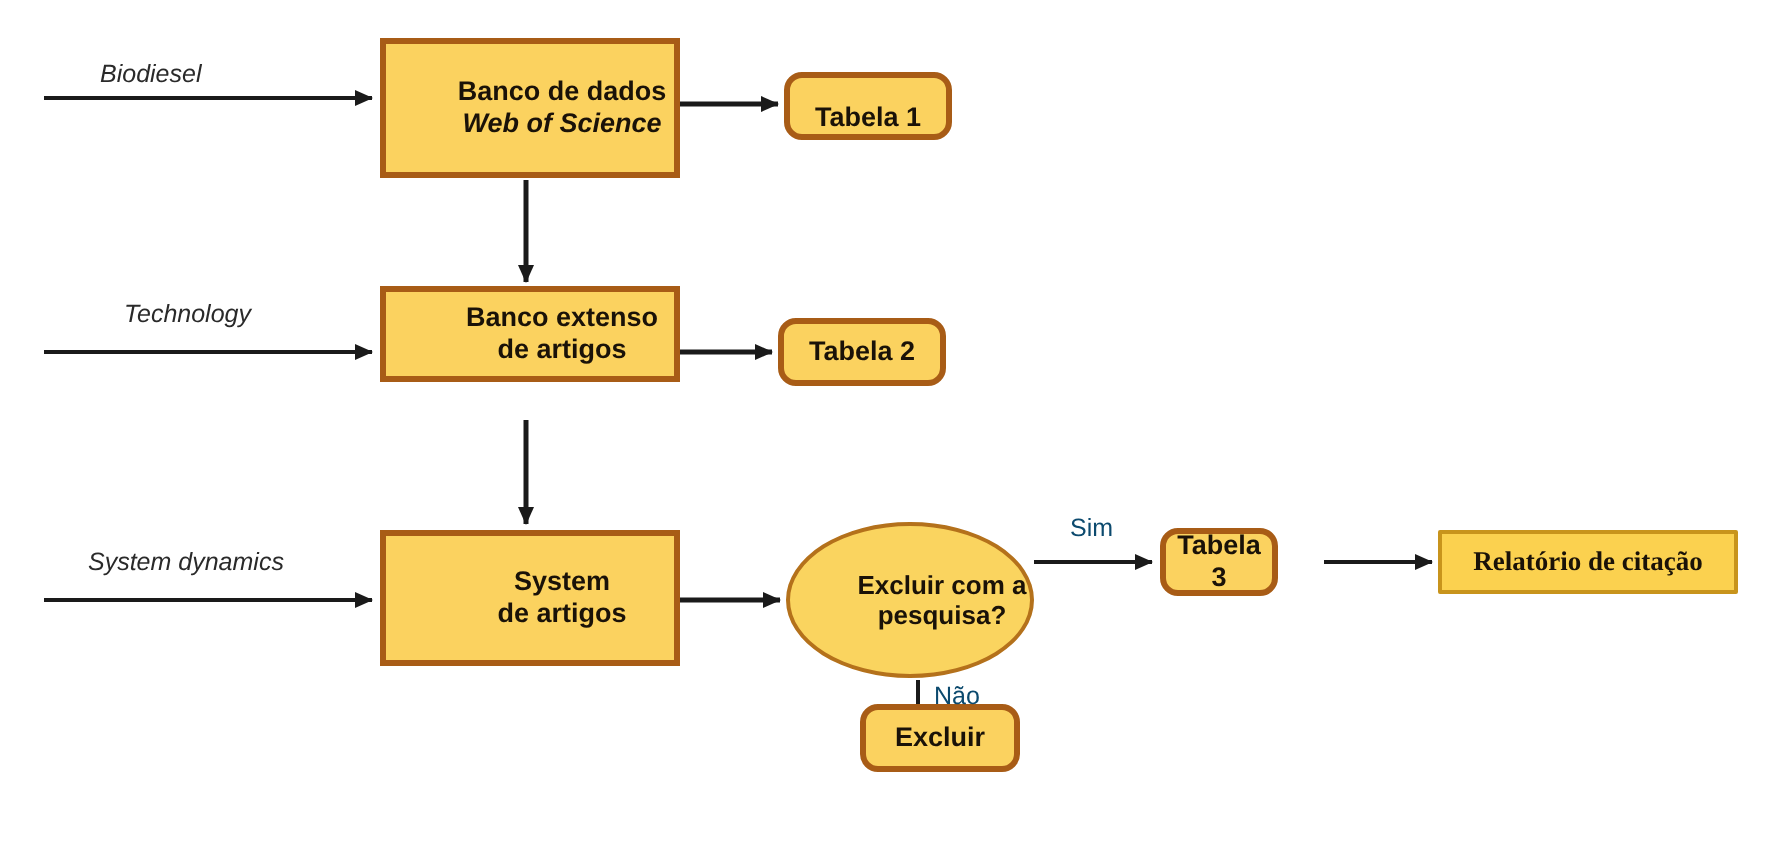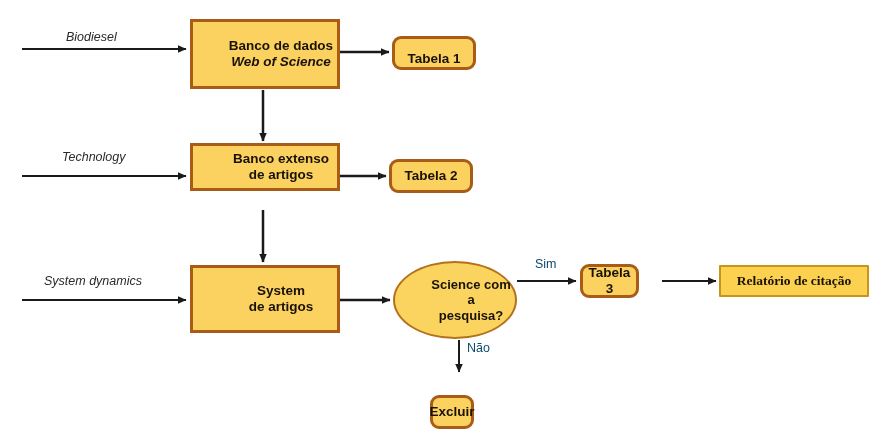--- a/index.html
+++ b/index.html
@@ -112,21 +112,21 @@
 
     <line x1="340" y1="300" x2="390" y2="300" stroke="#1a1a1a" stroke-width="2.5" marker-end="url(#arrowhead)"></line>
 
     <line x1="517" y1="281" x2="576" y2="281" stroke="#1a1a1a" stroke-width="2" marker-end="url(#arrowhead)"></line>
 
     <line x1="662" y1="281" x2="716" y2="281" stroke="#1a1a1a" stroke-width="2" marker-end="url(#arrowhead)"></line>
 
     <line x1="459" y1="340" x2="459" y2="372" stroke="#1a1a1a" stroke-width="2" marker-end="url(#arrowhead)"></line>
   </svg>
 
-  <div class="edge-label" style="left:66px; top:30px;text-align:center;">Biodiesel</div>
+  <div class="edge-label" style="left:50px; top:30px;text-align:center;">Biodiesel</div>
 
   <div class="edge-label" style="left:62px; top:150px;">Technology</div>
 
   <div class="edge-label" style="left:44px; top:274px;">System dynamics</div>
 
   <div class="edge-label edge-label-plain" style="left:535px; top:257px;">Sim</div>
 
   <div class="edge-label edge-label-plain" style="left:467px; top:341px;">Não</div>
 
   <div class="node node-process" style="left:190px; top:19px; width:150px; height:70px;">
@@ -153,30 +153,30 @@
 
   <div class="node node-process" style="left:190px; top:265px; width:150px; height:68px;">
     <div>
       <span class="node-text">System</span>
       <span class="node-text">de artigos</span>
     </div>
   </div>
 
   <div class="node node-decision" style="left:393px; top:261px; width:124px; height:78px;">
     <div>
-      <span class="node-text">Science com a</span>
+      <span class="node-text">Excluir com a</span>
       <span class="node-text">pesquisa?</span>
     </div>
   </div>
 
   <div class="node node-rounded" style="left:580px; top:264px; width:59px; height:34px;">
     <span>Tabela 3</span>
   </div>
 
   <div class="node node-report" style="left:719px; top:265px; width:150px; height:32px;font-family:Liberation Serif, serif;">
     <span>Relatório de citação</span>
   </div>
 
-  <div class="node node-rounded" style="left:430px; top:395px; width:44px; height:34px;">
+  <div class="node node-rounded" style="left:430px; top:352px; width:80px; height:34px;">
     <span>Excluir</span>
   </div>
 
 </div>
 
 </body></html>

